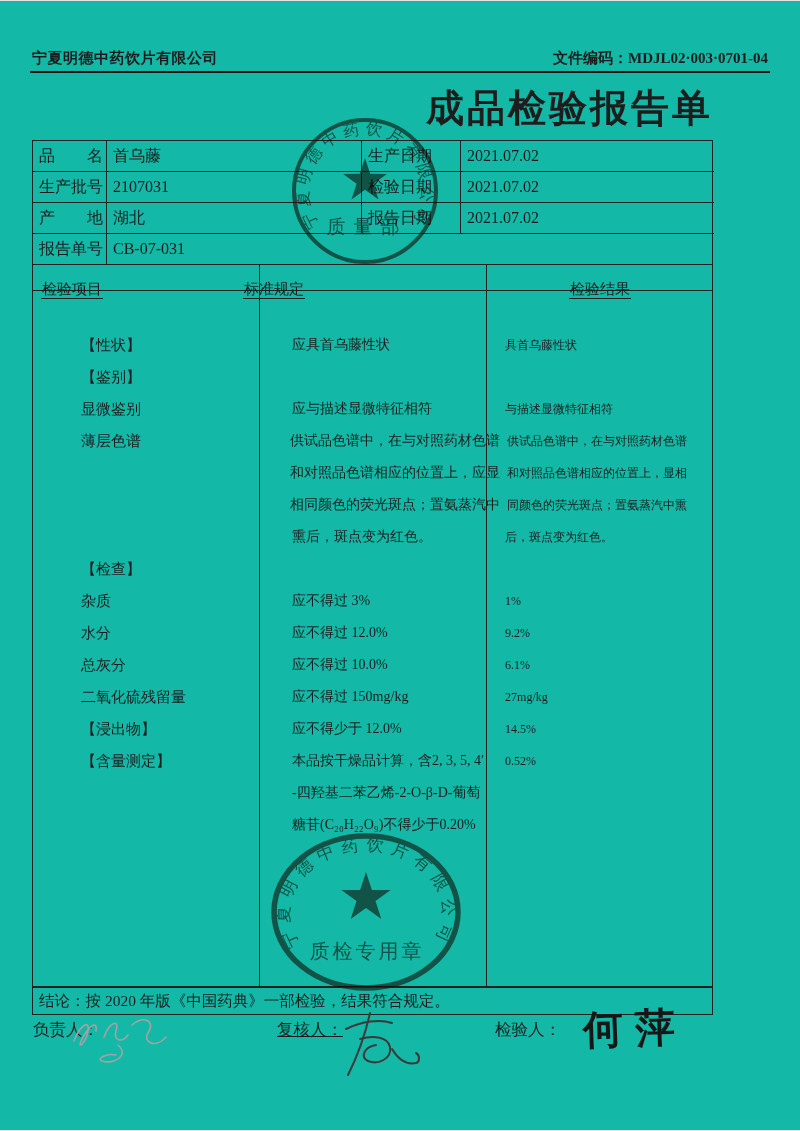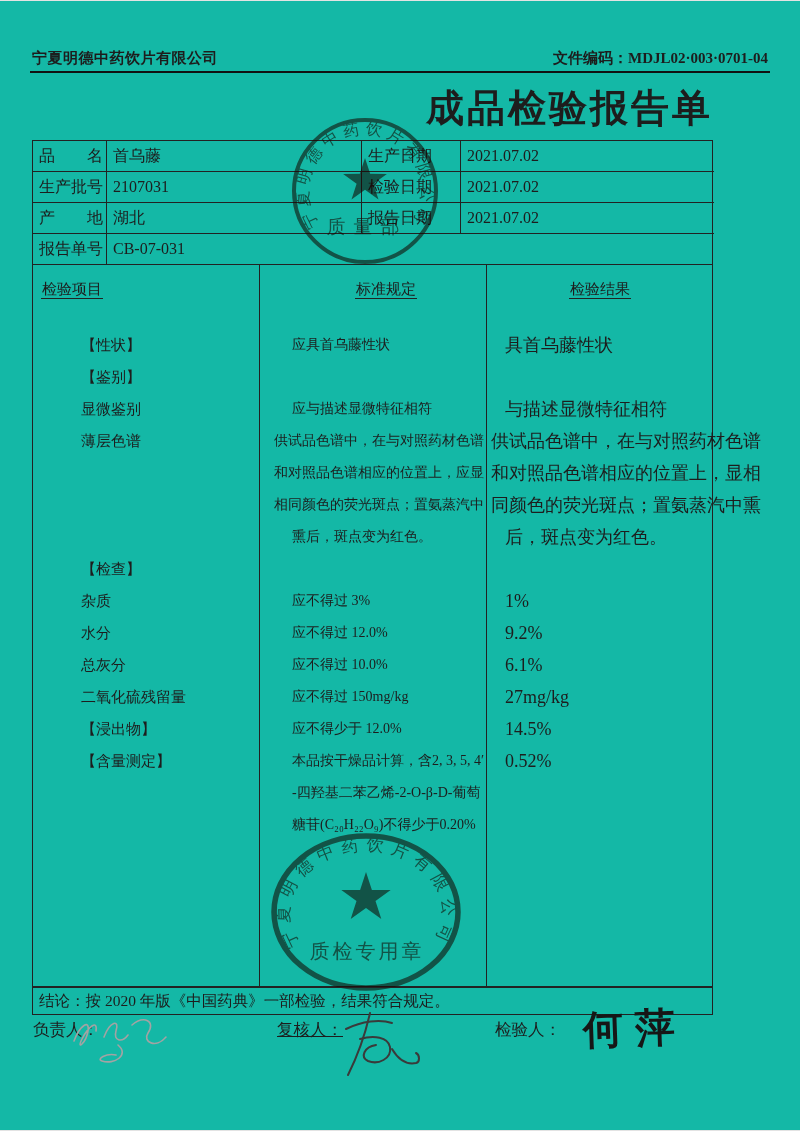--- a/index.html
+++ b/index.html
@@ -18,48 +18,48 @@
 
   
   .doc-title {
     position:absolute; left:32px; top:82px; width:681px; text-align:right;
     font-family:Liberation Serif, serif;
     font-size:38px; font-weight:700; letter-spacing:3px;
   }
 
   
   #info-table {
-    position:absolute; left:32px; top:139px; width:681px; height:125px;
+    position:absolute; left:32px; top:139px; width:681px; height:151px;
     border:1px solid #222; display:grid;
     grid-template-columns:74px 255px 99px 253px;
     grid-template-rows:31px 31px 31px 30px;
     font-size:16px;
   }
   .icell { display:flex; align-items:center; padding-left:6px; white-space:nowrap; }
   .b-r { border-right:1px solid #222; }
   .b-b { border-bottom:1px solid #222; }
   .span3 { grid-column:2 / 5; }
 
   
   #main-table {
     position:absolute; left:32px; top:263px; width:681px; height:723px;
     border:1px solid #222; font-size:15px;
   }
   .vline { position:absolute; top:0; bottom:0; width:1px; background:#222; }
   .vline.v1 { left:226px; } .vline.v2 { left:453px; }
   .mt-head { position:absolute; top:9px; left:0; width:100%; height:30px; line-height:30px; }
   .mt-head .h1 { position:absolute; left:8px; }
-  .mt-head .h2 { position:absolute; left:240px; width:226px; text-align:center; }
+  .mt-head .h2 { position:absolute; left:210px; width:226px; }
   .mt-head .h3 { position:absolute; left:454px; width:226px; text-align:center; }
   .mt-head .ul { border-bottom:1px solid #222; padding:0 1px 1px 1px; }
   .mt-body { position:absolute; top:64px; left:0; width:100%; }
   .trow { display:flex; height:32px; line-height:32px; white-space:nowrap;margin-left:40px; }
   .tc1 { width:226px; padding-left:8px; font-size:15px; }
   .tc2 { width:227px; padding-left:7px; font-size:14px; }
-  .tc3 { width:228px; padding-left:7px; font-size:18px; }
+  .tc3 { width:228px; padding-left:7px; font-size:12px; }
 
   
   #conclusion {
     position:absolute; left:32px; top:986px; width:681px; height:28px;
     border:1px solid #222; line-height:26px; padding-left:6px;
     font-size:15.5px; white-space:nowrap;
   }
 
   
   .sig-label { position:absolute; top:1018px; font-size:16.5px; }

